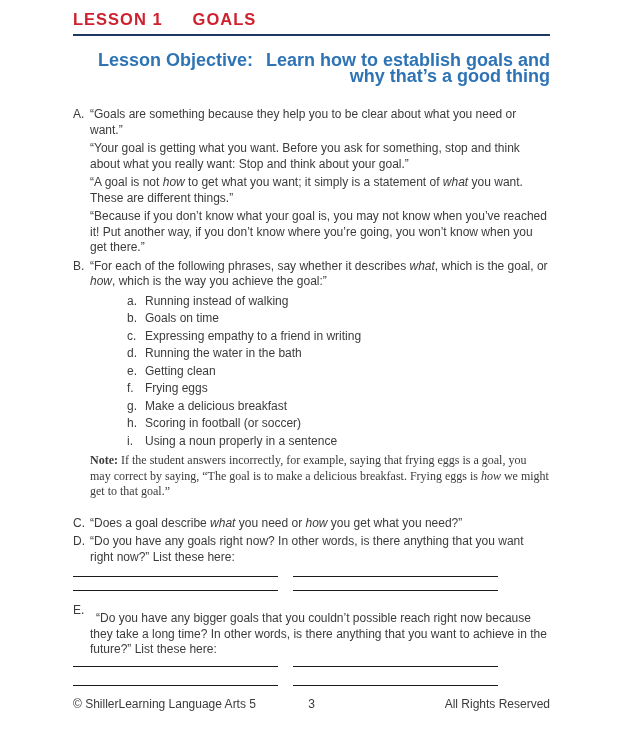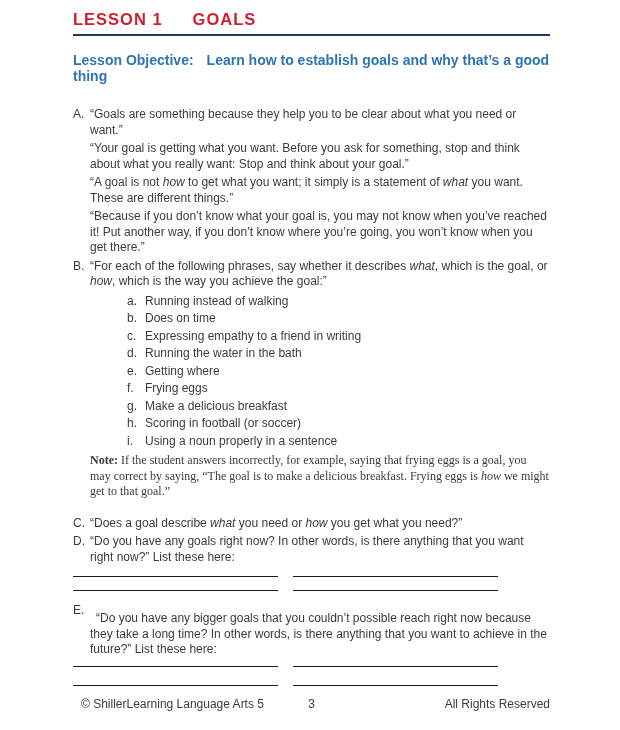--- a/index.html
+++ b/index.html
@@ -7,21 +7,21 @@
   .page {
     position:relative; width:620px; height:723px; background:#ffffff;
     font-family:"Liberation Sans", sans-serif; color:#3b3b3b; overflow:hidden;
   }
   .content { position:absolute; left:73px; top:10px; width:477px; }
 
   .lesson-head { font-size:16.5px; font-weight:bold; letter-spacing:1px; color:#CE202E; line-height:19px; }
   .lesson-head .t2 { margin-left:30px; }
   .rule { height:2px; background:#1F3864; margin-top:5px; }
 
-  .objective { margin-top:16px; font-size:14px; font-weight:bold; color:#2E74B5; line-height:16px; }
+  .objective { margin-top:16px; font-size:18px; font-weight:bold; color:#2E74B5; line-height:16px;text-align:right; }
   .objective .obj-text { margin-left:13px; }
 
   .body { margin-top:23px; font-size:12px; line-height:15.5px; }
   .item { display:grid; grid-template-columns:17px 1fr; margin-top:3px; }
   .item .marker { }
   .ibody p + p { margin-top:3px; }
 
   .sublist { margin-left:37px; margin-top:4px; }
   .sub { display:grid; grid-template-columns:18px 1fr; margin-top:2px; }
 
@@ -36,21 +36,21 @@
   .lg-e { margin-top:0; }
   .lg-e .row1 { height:9px; }
   .lg-e .row2 { height:19px; }
   .sec-e { margin-top:12px; }
   .sec-e .ibody p { text-indent:6px;margin-top:8px; }
 
   .footer {
     position:absolute; left:73px; bottom:10px; width:477px; height:16px;
     font-size:12px; color:#3b3b3b;
   }
-  .footer .f-left { position:absolute; left:8px; }
+  .footer .f-left { position:absolute; left:0; }
   .footer .f-page { position:absolute; left:50%; transform:translateX(-50%); }
   .footer .f-right { position:absolute; right:0;text-align:center; }
 </style>
 </head>
 <body>
 
 <div class="page">
   <div class="content">
 
     <div class="lesson-head">
@@ -78,33 +78,33 @@
         <span class="marker">B.</span>
         <div class="ibody">
           <p><span>“For each of the following phrases, say whether it describes </span><span style="font-style: italic;">what</span><span>, which is the goal, or </span><span style="font-style: italic;">how</span><span>, which is the way you achieve the goal:”</span></p>
           <div class="sublist">
             <div class="sub">
                 <span>a.</span>
                 <span>Running instead of walking</span>
               </div>
             <div class="sub">
                 <span>b.</span>
-                <span>Does on time</span>
+                <span>Goals on time</span>
               </div>
             <div class="sub">
                 <span>c.</span>
                 <span>Expressing empathy to a friend in writing</span>
               </div>
             <div class="sub">
                 <span>d.</span>
                 <span>Running the water in the bath</span>
               </div>
             <div class="sub">
                 <span>e.</span>
-                <span>Getting where</span>
+                <span>Getting clean</span>
               </div>
             <div class="sub">
                 <span>f.</span>
                 <span>Frying eggs</span>
               </div>
             <div class="sub">
                 <span>g.</span>
                 <span>Make a delicious breakfast</span>
               </div>
             <div class="sub">

